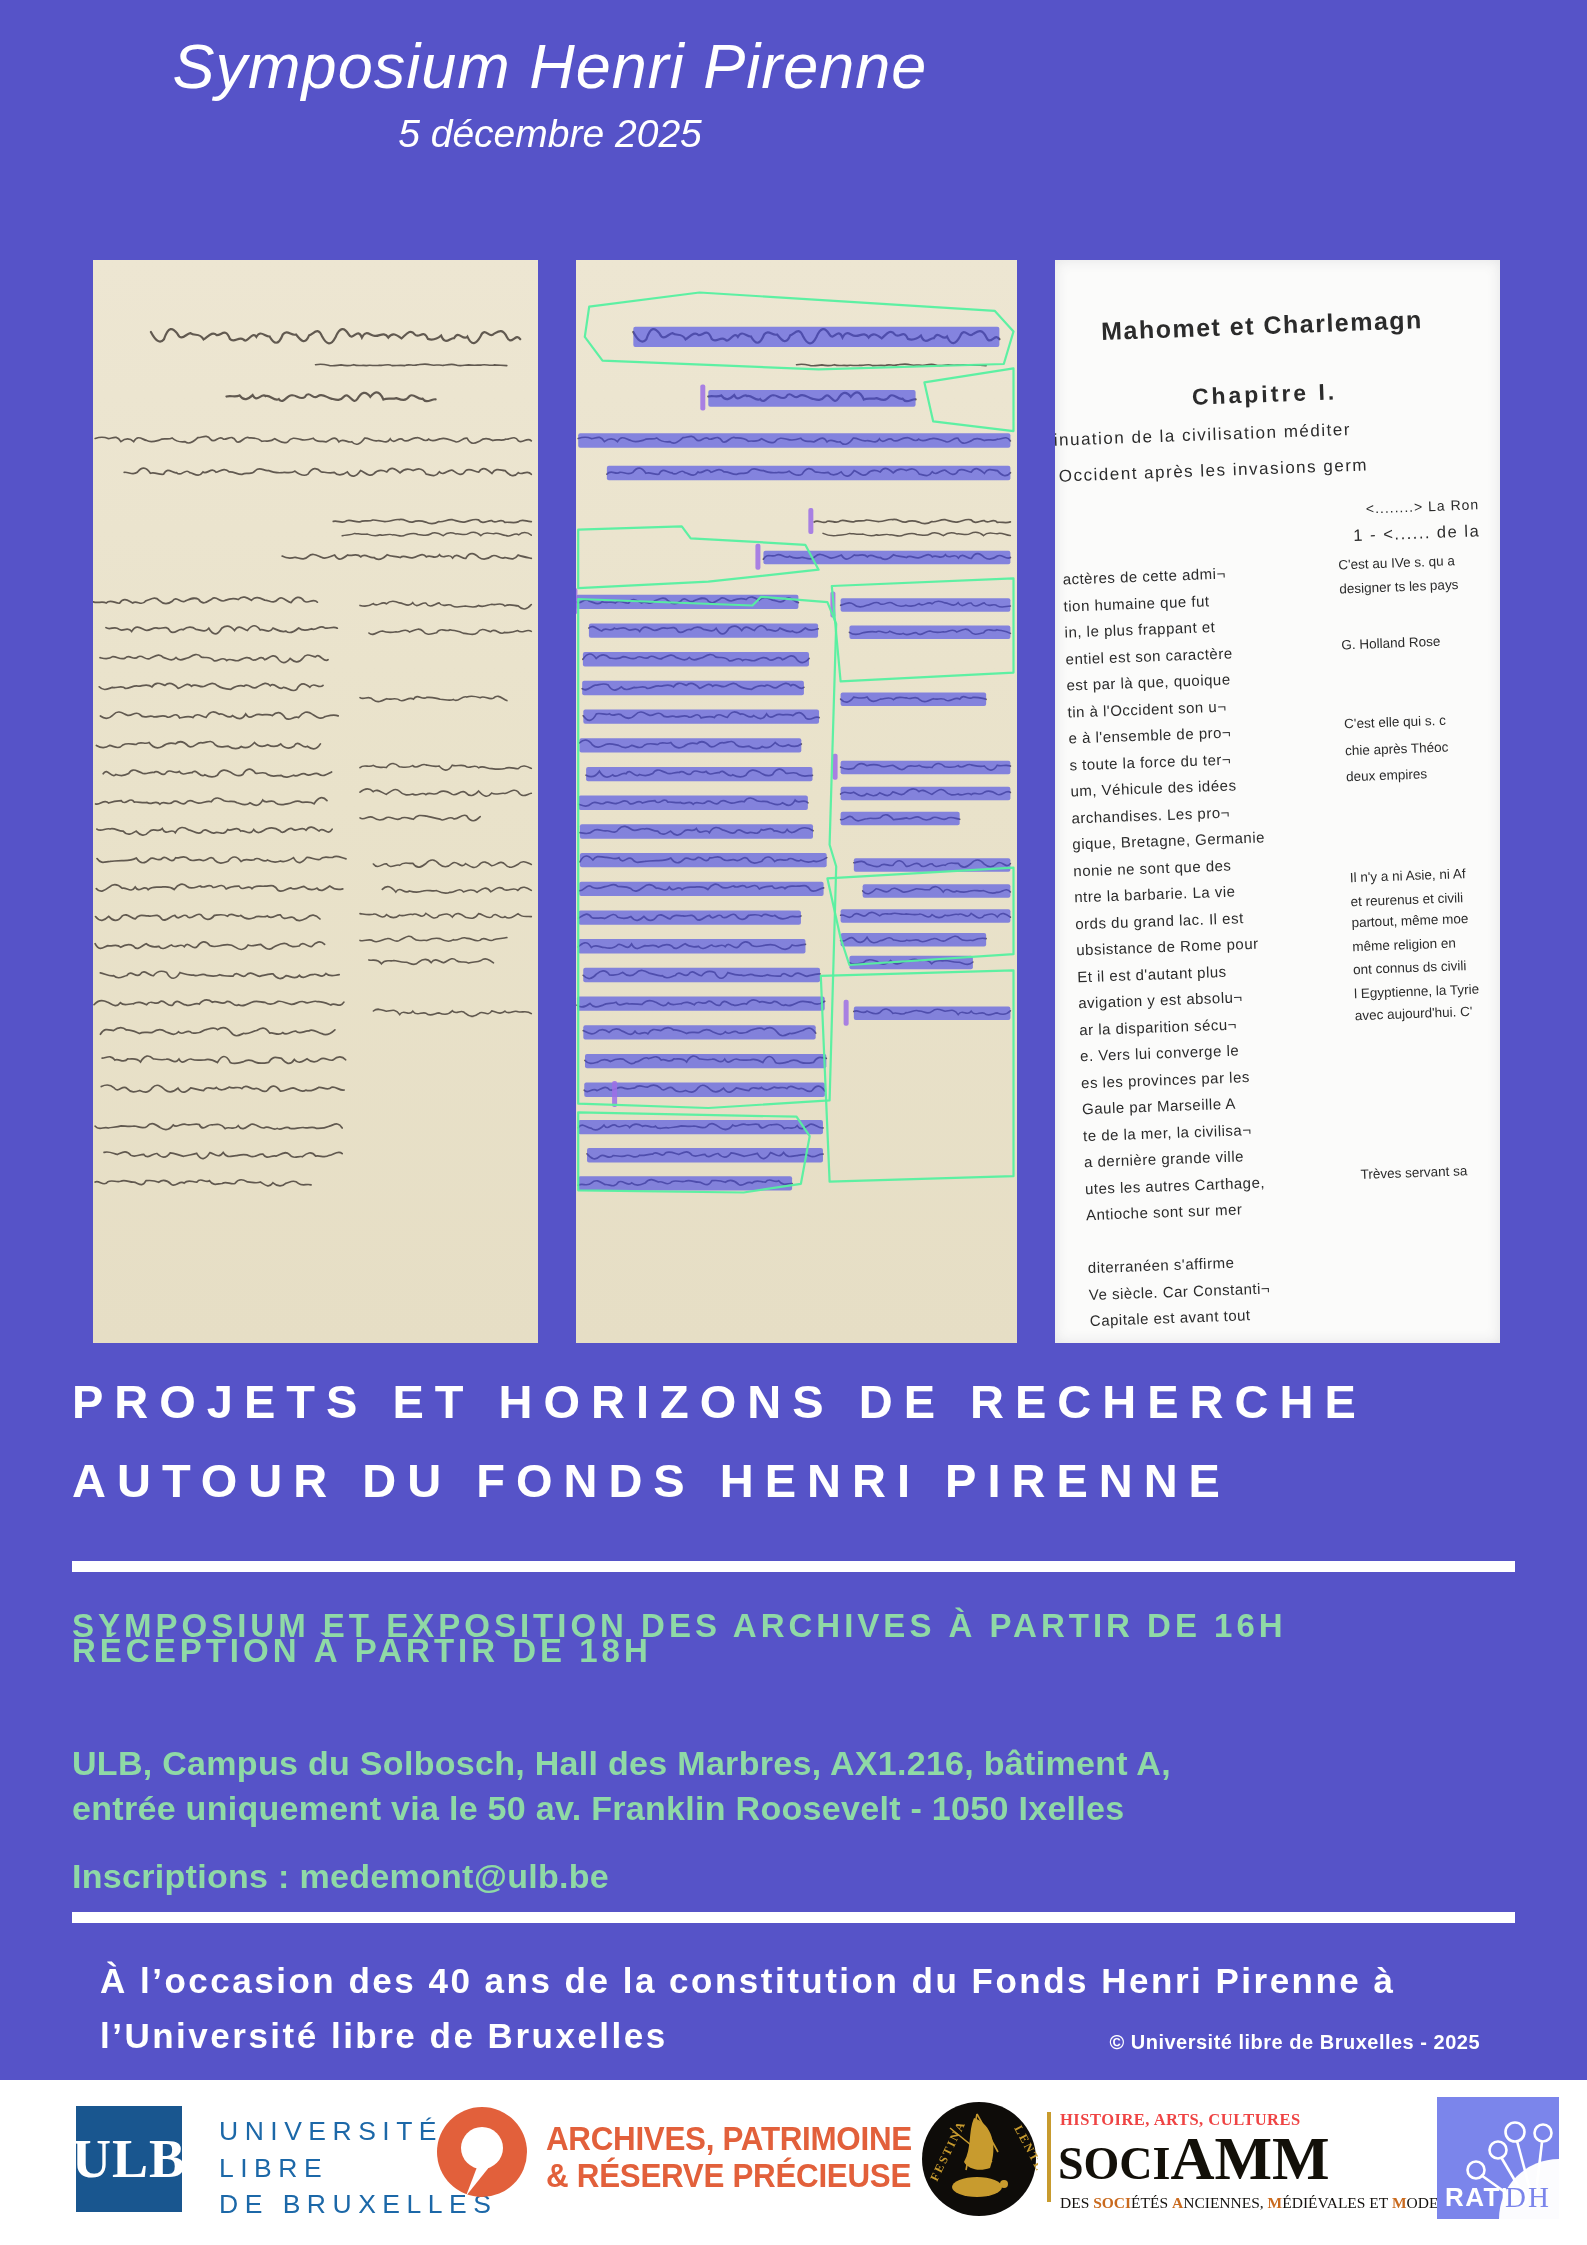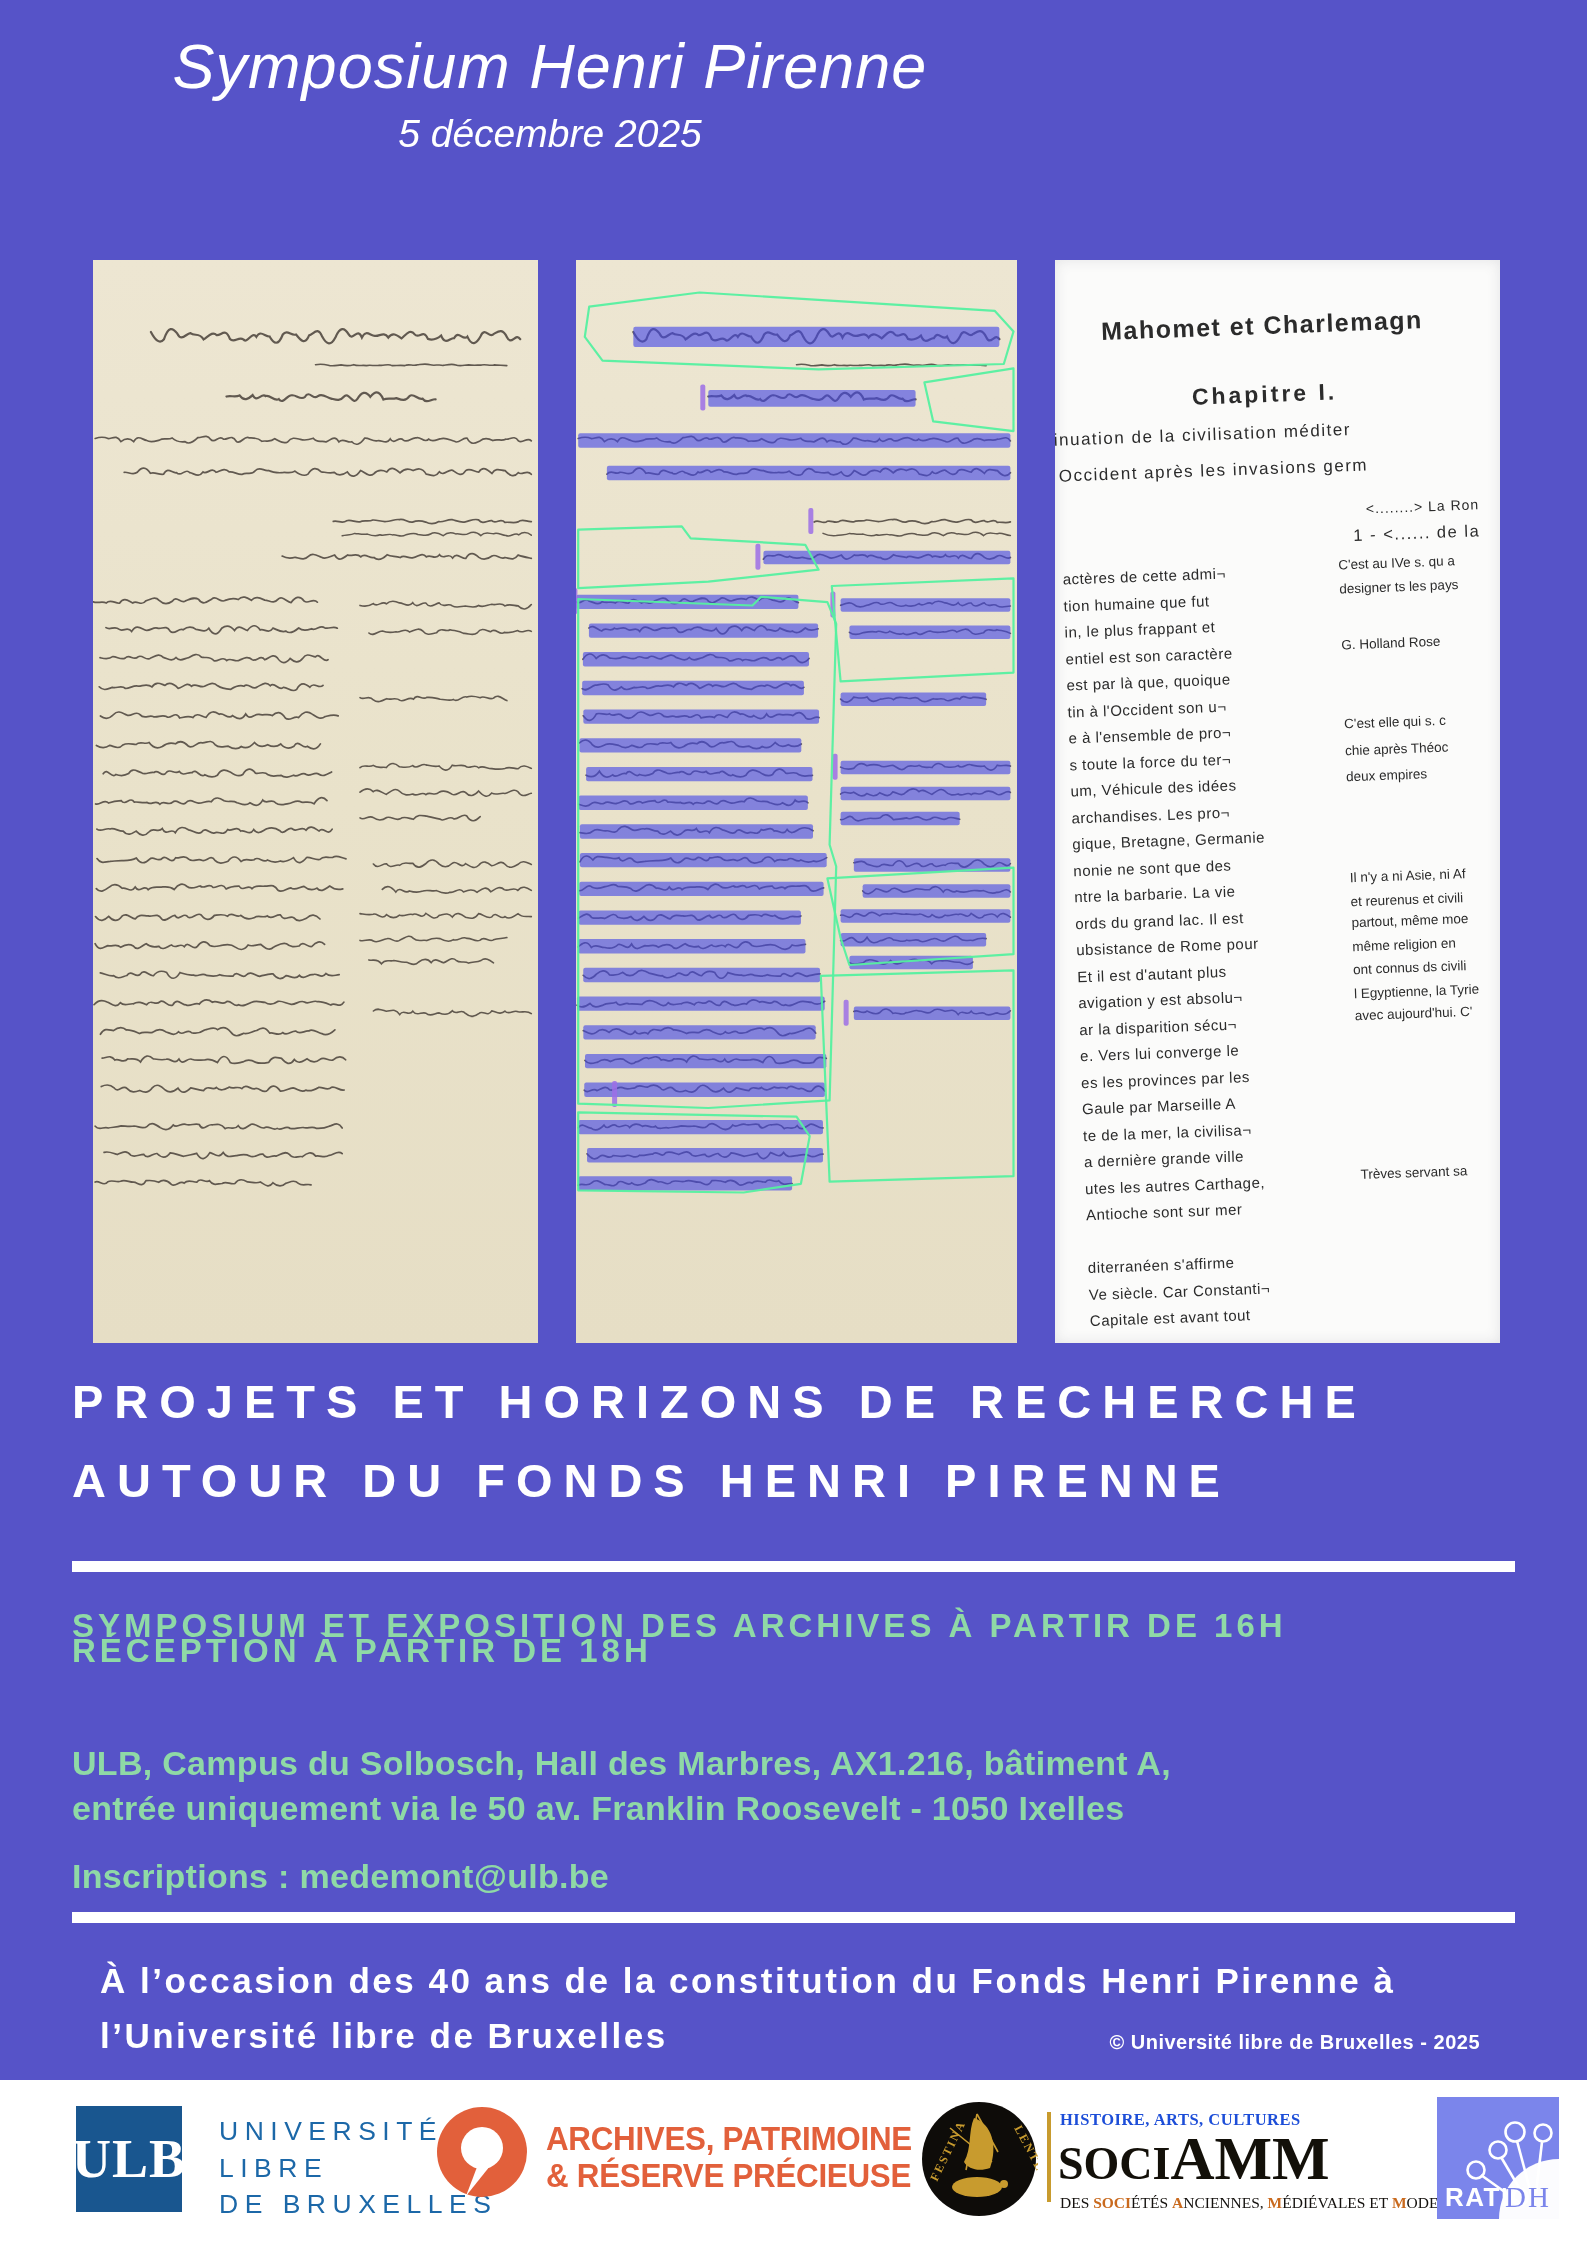--- a/index.html
+++ b/index.html
@@ -32,21 +32,21 @@
   .cr{top:2031px;right:107px;color:#fff;font-size:20px;font-weight:700;letter-spacing:.5px;}
   .footer{top:2080px;left:0;width:1587px;height:165px;background:#fff;}
   .ulb-sq{left:76px;top:26px;width:106px;height:106px;background:#19568F;color:#fff;
           display:flex;align-items:center;justify-content:center;
           font-family:"Liberation Serif",serif;font-weight:700;font-size:54px;letter-spacing:1px;}
   .ulb-tx{left:219px;top:33px;color:#1C68A8;font-size:26.5px;font-weight:500;
           letter-spacing:6.5px;line-height:36.5px;white-space:nowrap;}
   .arch-tx{left:546px;top:40px;color:#E2603B;font-size:33px;font-weight:700;line-height:37px;
            letter-spacing:-.3px;transform:scaleX(.95);transform-origin:left top;white-space:nowrap;}
   .soc-tag{left:1060px;top:30px;font-family:"Liberation Serif",serif;font-size:16.5px;
-           font-weight:600;letter-spacing:.5px;color:#1d4ed8;white-space:nowrap;}
+           font-weight:600;letter-spacing:.5px;color:#ef4444;white-space:nowrap;}
   .soc-word{left:1058px;top:44px;font-family:"Liberation Serif",serif;color:#131009;white-space:nowrap;text-align:center;}
   .sw-small{font-size:46px;font-weight:600;} .sw-big{font-size:61px;font-weight:700;}
   .soc-sub{left:1060px;top:114px;font-family:"Liberation Serif",serif;font-size:15.5px;
            color:#14110e;white-space:nowrap;}
   .soc-sub .hl{color:#C96A1E;font-weight:700;}
   .goldbar{left:1047px;top:32px;width:4px;height:90px;background:#C89B2E;}
   .ratio-wrap{left:1437px;top:17px;width:122px;height:122px;}
   .ratio-name{position:absolute;left:8px;bottom:6px;color:#fff;font-size:26px;font-weight:700;
               letter-spacing:1.5px;}
   .ratio-dh{position:absolute;right:8px;bottom:5px;color:#7B85EB;font-size:29px;

